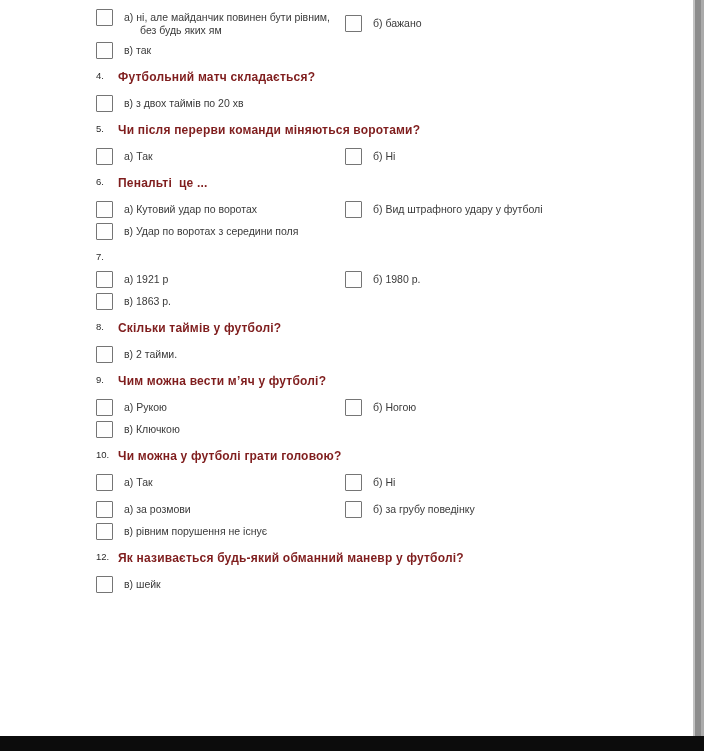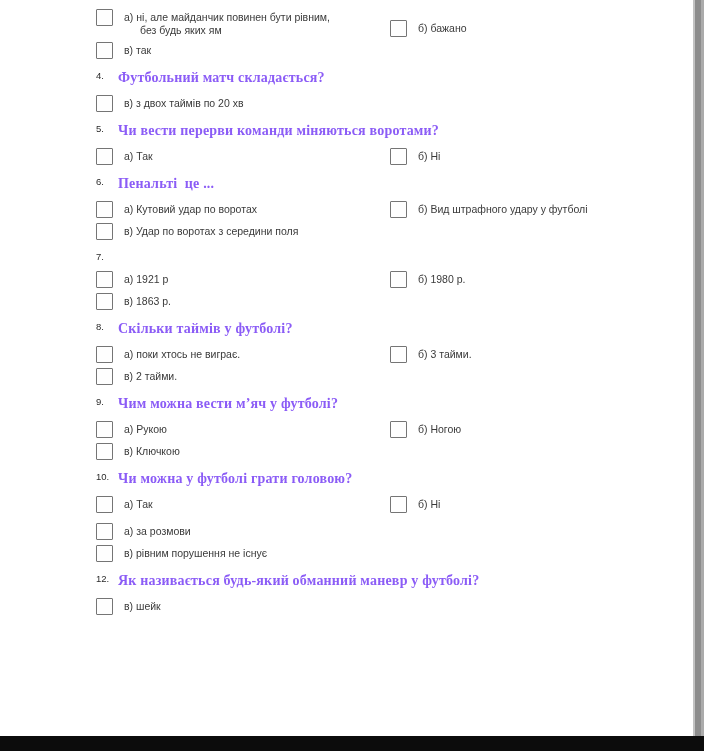--- a/index.html
+++ b/index.html
@@ -9,21 +9,21 @@
     font-family:"Liberation Sans", sans-serif;
     position:relative;
     overflow:hidden;
   }
   .content {
     position:absolute; top:0; left:0;
     width:660px;
     padding:9px 0 0 96px;
     box-sizing:border-box;
   }
-  .opt-row { display:flex; align-items:flex-end; margin-bottom:5px;gap:45px; }
+  .opt-row { display:flex; align-items:center; margin-bottom:5px; }
   .opt { display:flex; align-items:flex-start; }
   .opt-left { width:249px; flex-shrink:0; }
   .checkbox {
     width:15px; height:15px;
     border:1px solid #757575;
     background:#fefefe;
     flex-shrink:0;
     margin-right:11px;
     border-radius:1px;
     box-sizing:content-box;
@@ -38,25 +38,24 @@
   }
   .opt-left .opt-label { max-width:212px; }
   .question { margin-top:10px; }
   .q-head { display:flex; align-items:flex-start; margin-bottom:9px; }
   .q-num {
     width:22px; flex-shrink:0;
     font-size:9.5px; color:#2a2a2a;
     padding-top:1px;
   }
   .q-title {
-    font-size:14px; font-weight:bold;
-    color:#8b5cf6; line-height:17px;
+    font-size:12px; font-weight:bold;
+    color:#7f1d1d; line-height:17px;
     white-space:pre-wrap;
     letter-spacing:0.2px;
-    font-family:Liberation Serif, serif;
   }
   .right-strip {
     position:absolute; top:0; right:0;
     width:12px; height:751px;
     background:linear-gradient(to right, #ffffff 0px, #ffffff 1px, #c2c2c2 1px, #c2c2c2 3px, #8c8c8c 3px, #8c8c8c 9px, #ababab 9px, #ababab 12px);
     z-index:2;
   }
   .bottom-bar {
     position:absolute; left:0; bottom:0;
     width:704px; height:15px;
@@ -97,21 +96,21 @@
       <div class="opt opt-left">
         <span class="checkbox"></span>
         <span class="opt-label">в) з двох таймів по 20 хв</span>
       </div>
     </div>
   </div>
 
   <div class="question">
     <div class="q-head">
       <span class="q-num">5.</span>
-      <span class="q-title">Чи вести перерви команди міняються воротами?</span>
+      <span class="q-title">Чи після перерви команди міняються воротами?</span>
     </div>
     <div class="opt-row">
       <div class="opt opt-left">
         <span class="checkbox"></span>
         <span class="opt-label">а) Так</span>
       </div>
       <div class="opt">
         <span class="checkbox"></span>
         <span class="opt-label">б) Ні</span>
       </div>
@@ -164,30 +163,20 @@
   </div>
 
   <div class="question">
     <div class="q-head">
       <span class="q-num">8.</span>
       <span class="q-title">Скільки таймів у футболі?</span>
     </div>
     <div class="opt-row">
       <div class="opt opt-left">
         <span class="checkbox"></span>
-        <span class="opt-label">а) поки хтось не виграє.</span>
-      </div>
-      <div class="opt">
-        <span class="checkbox"></span>
-        <span class="opt-label">б) 3 тайми.</span>
-      </div>
-    </div>
-    <div class="opt-row">
-      <div class="opt opt-left">
-        <span class="checkbox"></span>
         <span class="opt-label">в) 2 тайми.</span>
       </div>
     </div>
   </div>
 
   <div class="question">
     <div class="q-head">
       <span class="q-num">9.</span>
       <span class="q-title">Чим можна вести м’яч у футболі?</span>
     </div>
@@ -225,20 +214,24 @@
       </div>
     </div>
   </div>
 
   <div class="question">
     <div class="opt-row">
       <div class="opt opt-left">
         <span class="checkbox"></span>
         <span class="opt-label">а) за розмови</span>
       </div>
+      <div class="opt">
+        <span class="checkbox"></span>
+        <span class="opt-label">б) за грубу поведінку</span>
+      </div>
     </div>
     <div class="opt-row">
       <div class="opt opt-left">
         <span class="checkbox"></span>
         <span class="opt-label">в) рівним порушення не існує</span>
       </div>
     </div>
   </div>
 
   <div class="question">

